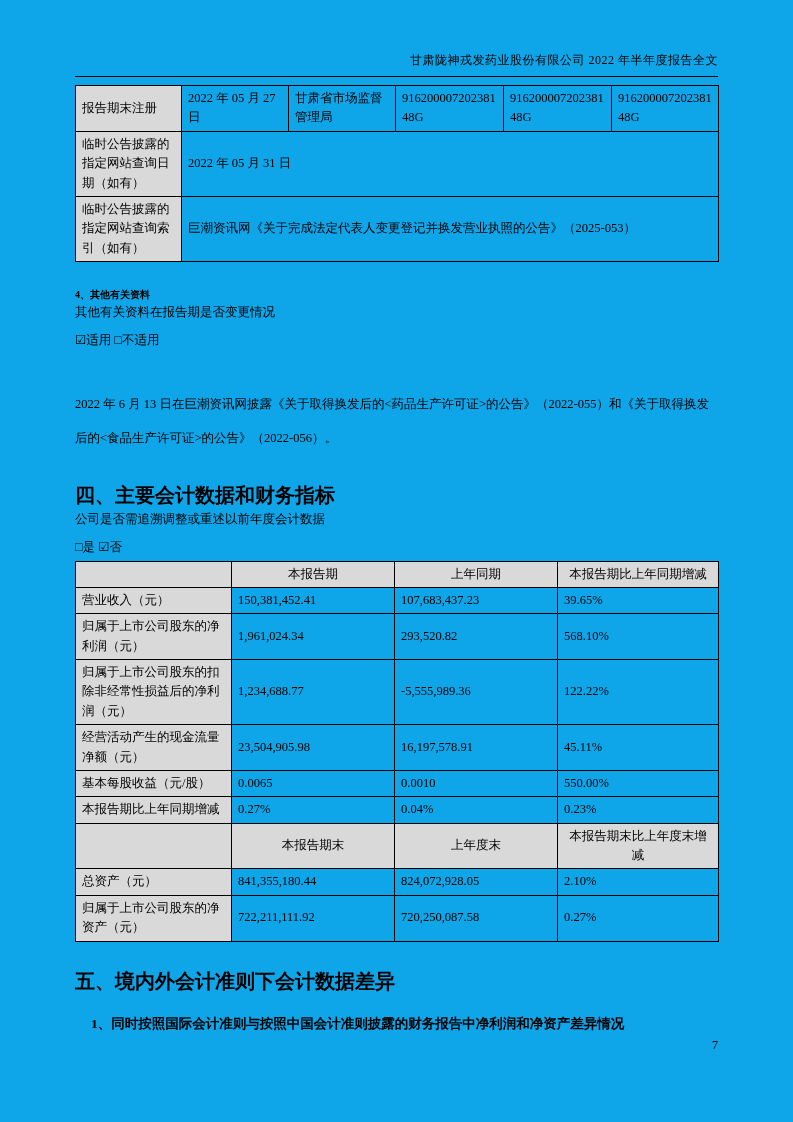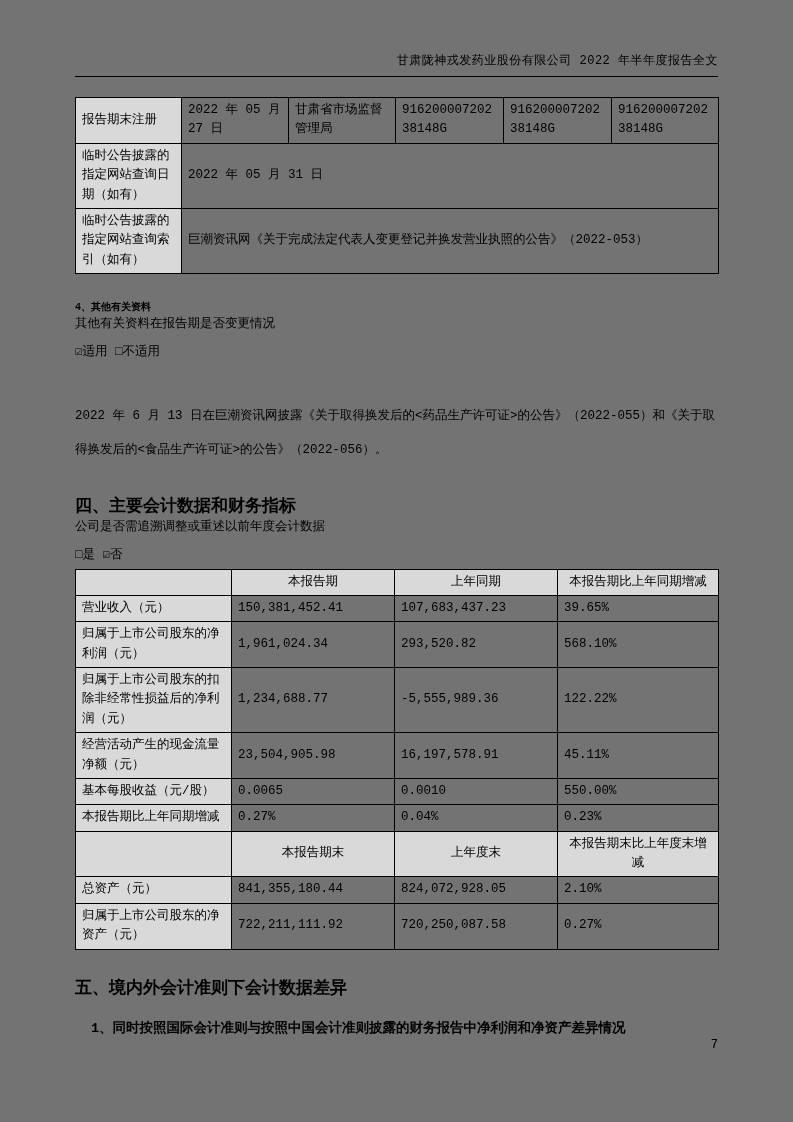--- a/index.html
+++ b/index.html
@@ -1,39 +1,39 @@
 <!DOCTYPE html>
 <html><head>
 <meta charset="utf-8">
 <style>
   * { box-sizing: border-box; }
   html, body { margin: 0; padding: 0; background: #888; }
   .page {
-    width: 793px; height: 1122px; background: #737373; margin: 0 auto;
+    width: 793px; height: 1122px; background: #0ea5e9; margin: 0 auto;
     position: relative; overflow: hidden; color: #000;
-    font-family: Liberation Mono, monospace;
+    font-family: Liberation Serif, serif;
     font-size: 12.5px;
   }
   .content { padding: 52px 75px 0 75px; }
   .doc-header {
     text-align: right; font-size: 12px; padding-bottom: 7px;
     border-bottom: 1.5px solid #000; letter-spacing: 0.5px;
   }
   table { border-collapse: collapse; width: 100%; table-layout: fixed; }
   td {
     border: 1px solid #000; font-size: 12.5px; padding: 3px 6px;
     vertical-align: middle; line-height: 1.55; word-wrap: break-word;
   }
   .gray { background: #d9d9d9; }
   .center { text-align: center; }
   .num { text-align: left; padding-right: 10px; }
   .break { word-break: break-all; }
-  .info-table { margin-top: 20px; }
+  .info-table { margin-top: 8px; }
   .h-small { font-size: 10px; font-weight: bold; margin: 26px 0 0 0; }
-  .h-big { font-size: 17px; font-weight: bold; margin: 26px 0 0 0; }
+  .h-big { font-size: 20px; font-weight: bold; margin: 26px 0 0 0; }
   .h-sub { font-size: 13.5px; font-weight: bold; margin: 20px 0 0 16px; }
   .line { line-height: 1.6; }
   .line-tight { margin-top: 8px; line-height: 1.6; }
   .para-wide { margin-top: 38px; line-height: 2.7; }
   .fin-table { margin-top: 4px; }
   .page-number {
     position: absolute; right: 75px; top: 1038px; font-size: 12px;
   }
 </style>
 </head>
@@ -63,21 +63,21 @@
         <td class="break">91620000720238148G</td>
         <td class="break">91620000720238148G</td>
         <td class="break">91620000720238148G</td>
       </tr>
       <tr>
         <td class="gray">临时公告披露的指定网站查询日期（如有）</td>
         <td colspan="5">2022 年 05 月 31 日</td>
       </tr>
       <tr>
         <td class="gray">临时公告披露的指定网站查询索引（如有）</td>
-        <td colspan="5">巨潮资讯网《关于完成法定代表人变更登记并换发营业执照的公告》（2022-053）</td>
+        <td colspan="5">巨潮资讯网《关于完成法定代表人变更登记并换发营业执照的公告》（2025-053）</td>
       </tr>
     </tbody>
       </table>
 
     <div class="h-small">4、其他有关资料</div>
     <div class="line">其他有关资料在报告期是否变更情况</div>
     <div class="line-tight">☑适用 □不适用</div>
     <div class="para-wide">2022 年 6 月 13 日在巨潮资讯网披露《关于取得换发后的&lt;药品生产许可证&gt;的公告》（2022-055）和《关于取得换发后的&lt;食品生产许可证&gt;的公告》（2022-056）。</div>
 
     <div class="h-big">四、主要会计数据和财务指标</div>

